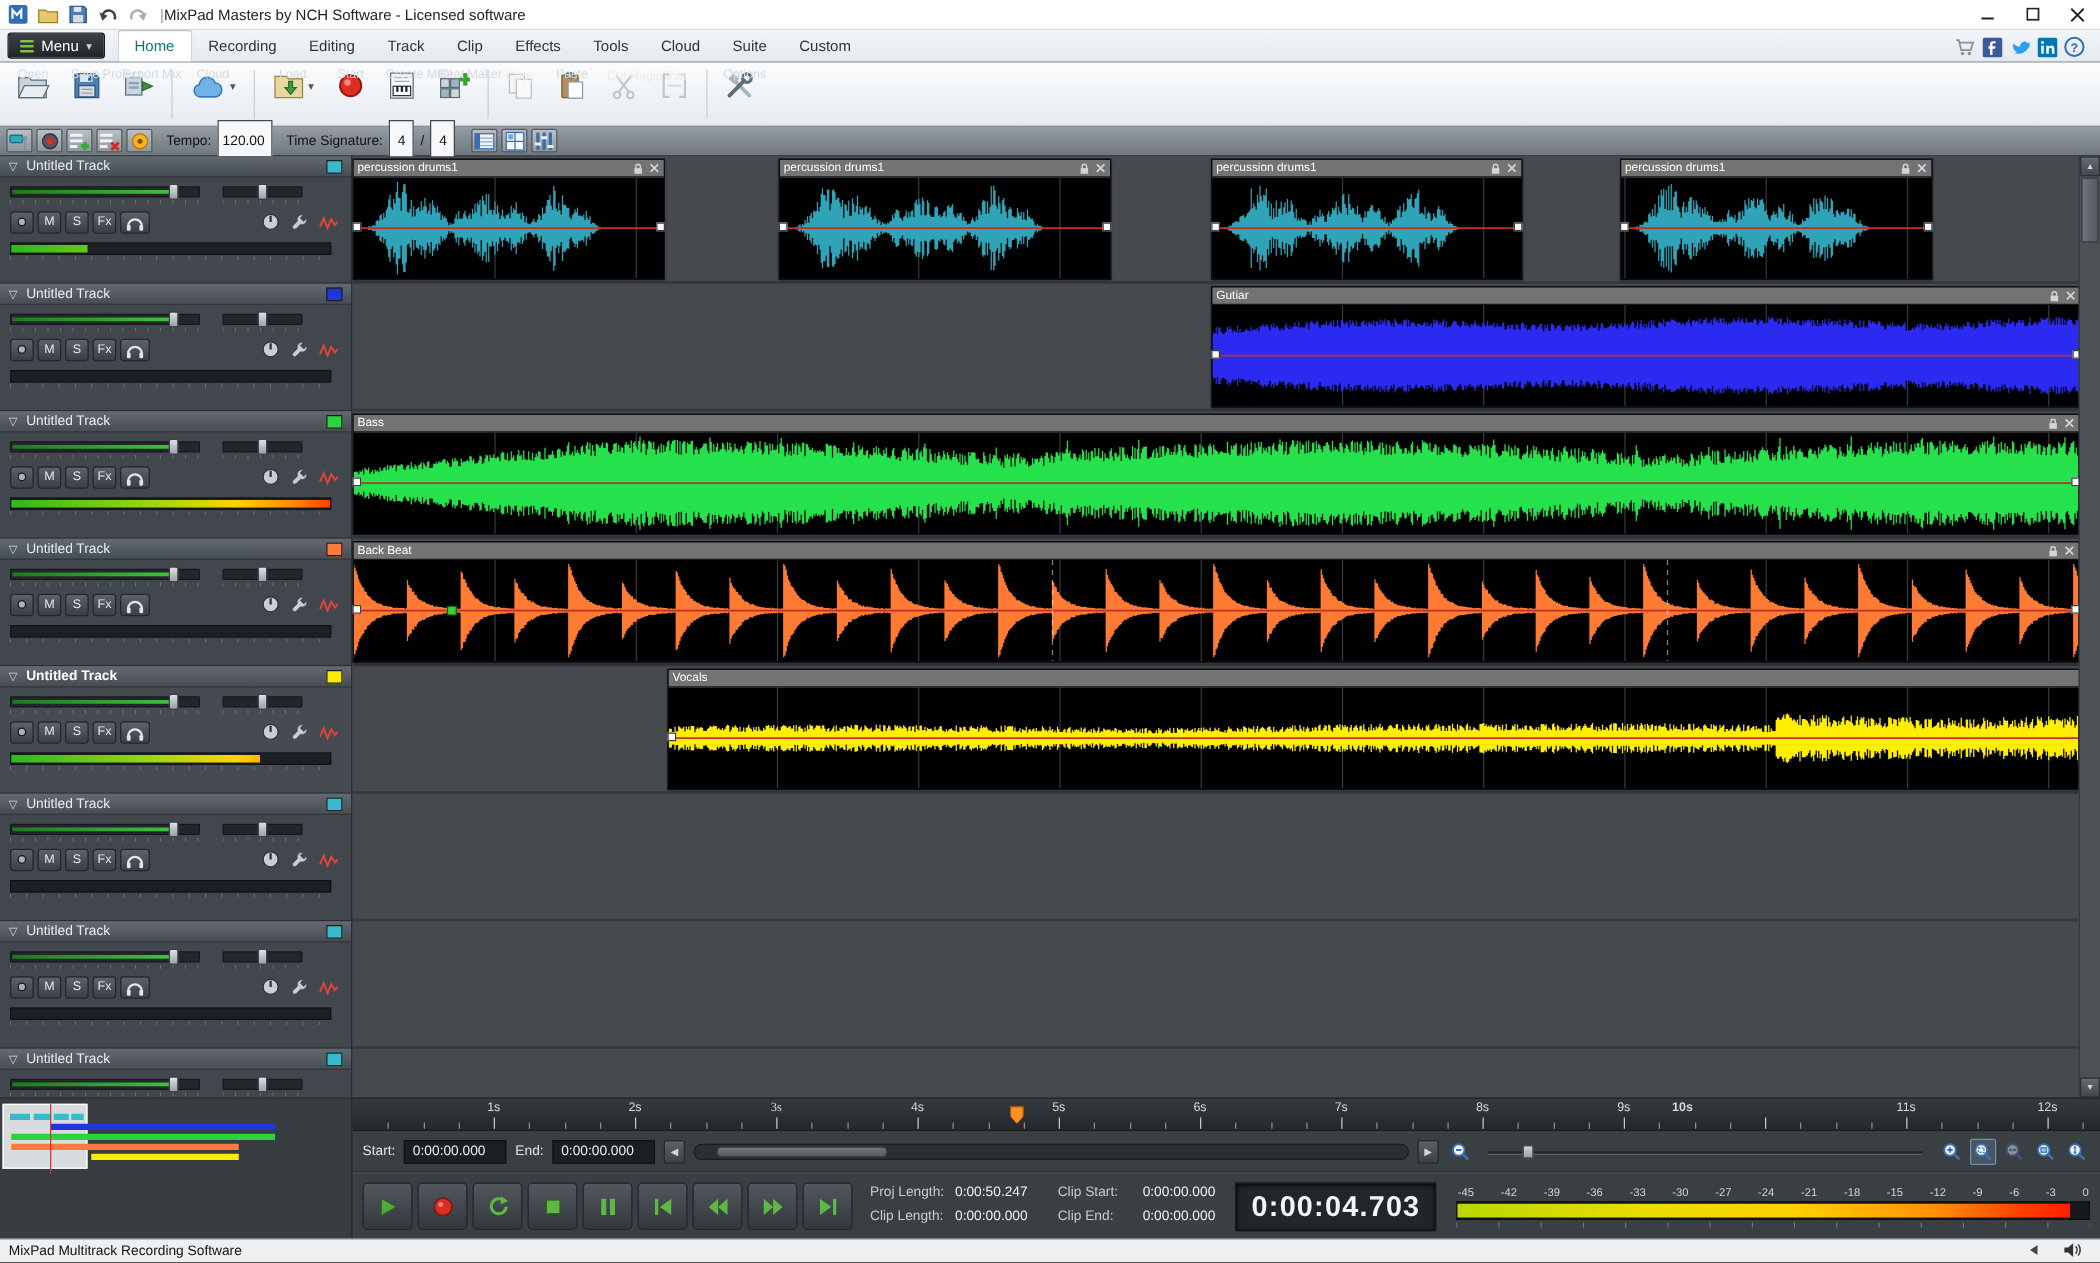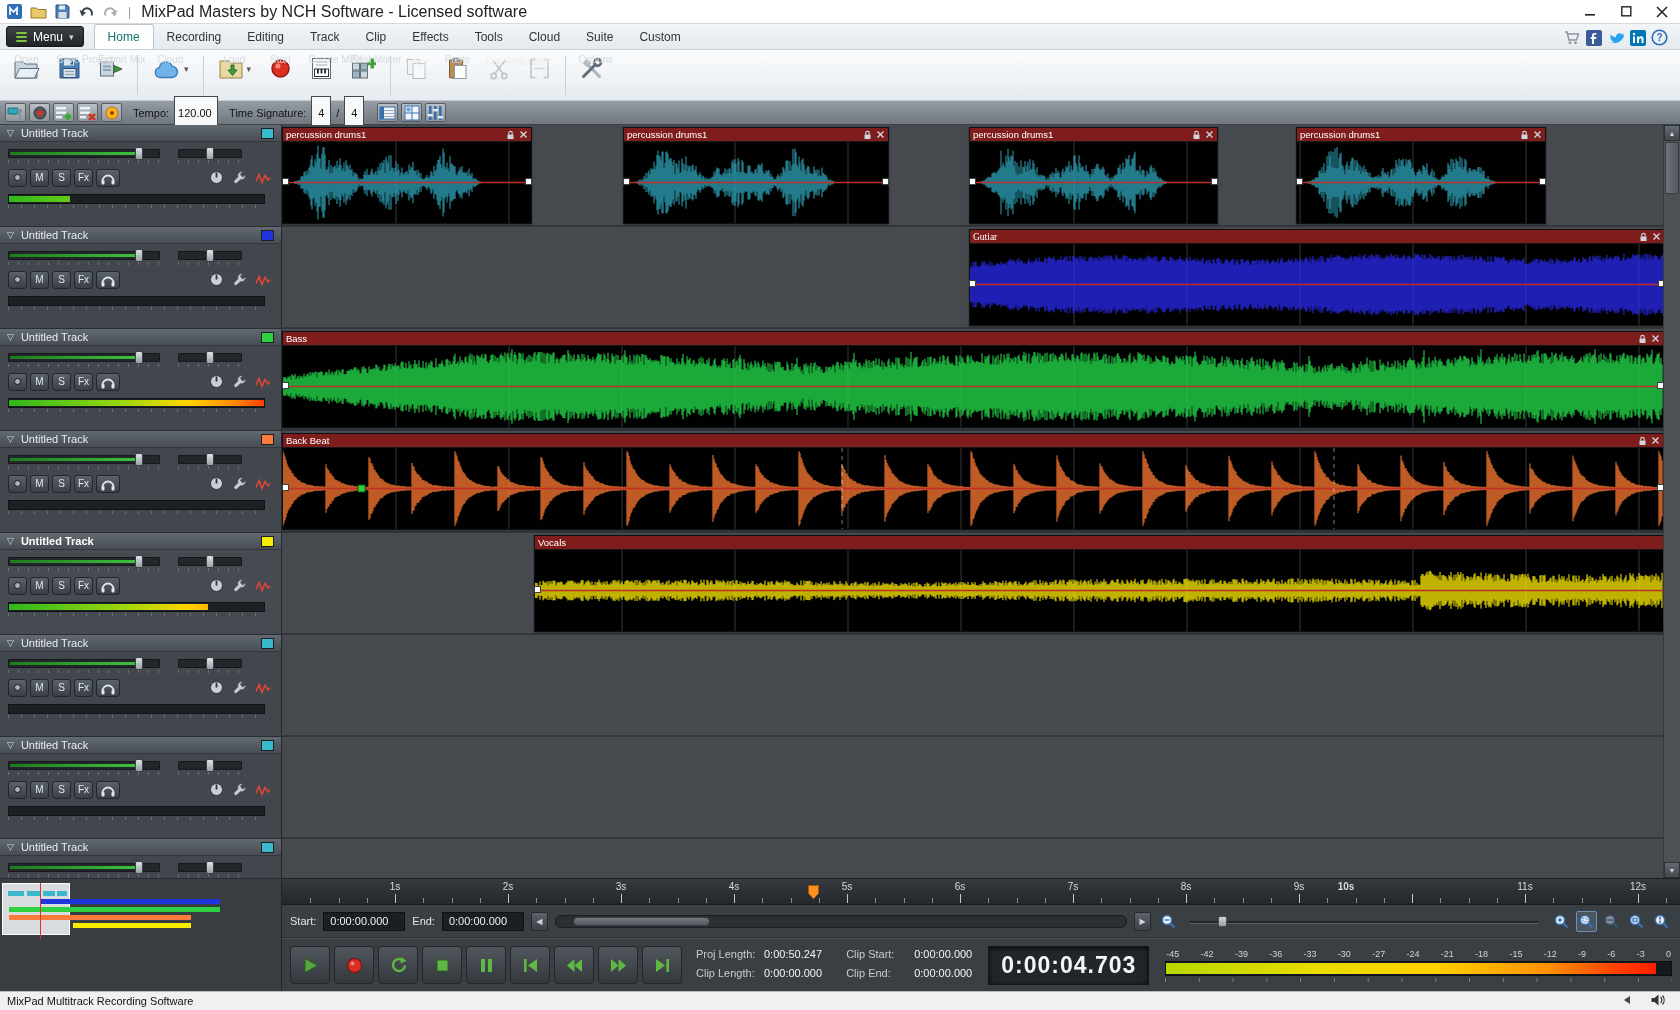--- a/index.html
+++ b/index.html
@@ -4,21 +4,21 @@
 <style>
 *{margin:0;padding:0;box-sizing:border-box}
 html,body{width:1680px;height:1010px;overflow:hidden;background:#333;font-family:"Liberation Sans",sans-serif}
 #app{position:relative;width:1680px;height:1010px;background:#45494e;overflow:hidden}
 .icon{display:inline-flex;align-items:center;justify-content:center;line-height:0}
 
 
 .titlebar{position:absolute;top:0;left:0;width:1680px;height:24px;background:#fff;border-bottom:1px solid #d9d9d9;display:flex;align-items:center;padding:0 0 0 4px}
 .qicons{display:flex;align-items:center;gap:4px}
 .qbtn{width:20px;height:20px;display:inline-flex;align-items:center;justify-content:center}
-.title-text{font-size:16px;color:#222;margin-left:10px;white-space:nowrap}
+.title-text{font-size:12px;color:#222;white-space:nowrap}
 .title-sep{color:#999;margin-left:8px;font-size:12px}
 .win-controls{margin-left:auto;display:flex;height:24px}
 .win-btn{width:36px;height:24px;display:flex;align-items:center;justify-content:center}
 
 
 .tabbar{position:absolute;top:24px;left:0;width:1680px;height:26px;background:linear-gradient(#f2f5f8,#e4eaef);border-bottom:1px solid #c6ced6;display:flex;align-items:flex-end;padding:0 4px}
 .menu-btn{height:21px;margin:0 10px 2px 2px;background:linear-gradient(#3c4247,#202427);border:1px solid #15181b;border-radius:3px;color:#fff;display:flex;align-items:center;gap:6px;padding:0 9px;font-size:12px}
 .hamb i{display:block;width:11px;height:2px;background:#7ec242;margin:2px 0;border-radius:1px}
 .menu-caret{color:#cfd6db;font-size:9px}
 .tabs{display:flex;height:25px;align-items:stretch}
@@ -65,21 +65,21 @@
 .sdot{width:7px;height:7px;border-radius:50%;background:#aab1b7;border:1px solid #15181a}
 .tr-icons{margin-left:auto;display:flex;align-items:center;gap:8px;padding-right:2px}
 .meter-wrap{margin:7px 16px 0 8px;height:10px;background:#1c2024;border:1px solid #111417;position:relative}
 .meter-fill{position:absolute;left:0;top:1px;bottom:1px;background:linear-gradient(90deg,#2db81f 0%,#9ed80c 45%,#ffd400 70%,#ff8a00 88%,#ff3c00 100%);background-size:256px 100%}
 .meter-ticks{margin:1px 16px 0 8px;height:3px;background-image:linear-gradient(90deg,#6a7076 1px,transparent 1px);background-size:13px 100%}
 
 
 .timeline{position:absolute;left:282px;top:125px;width:1381px;height:753px;background:#464a4f;overflow:hidden}
 .tl-row{position:absolute;left:0;width:100%;height:102px;border-bottom:2px solid #34383c}
 .clip{position:absolute;height:97px;background:#010101;border:1px solid #0e1114;box-shadow:0 1px 2px rgba(0,0,0,.4)}
-.clip-head{height:14px;background:#7f1d1d;display:flex;align-items:center;gap:3px;padding:0 3px;border-bottom:1px solid #15191c}
+.clip-head{height:14px;background:#737373;display:flex;align-items:center;gap:3px;padding:0 3px;border-bottom:1px solid #15191c}
 .clip-name{font-size:9.5px;color:#fff;flex:1;white-space:nowrap;overflow:hidden}
 .cicon{width:10px;height:10px;display:inline-flex;align-items:center;justify-content:center}
 .clip-body{position:relative;height:81px;overflow:hidden}
 .clip-handle{position:absolute;width:7px;height:7px;background:#fff;border:1px solid #3a3f44;top:50px}
 .clip-handle.left{left:-1px}
 .clip-handle.right{right:-1px}
 
 
 .vscroll{position:absolute;left:1663px;top:125px;width:17px;height:753px;background:#4c5156;border-left:1px solid #35393d}
 .vs-btn{position:absolute;left:0;width:16px;height:16px;background:linear-gradient(#646b71,#42474c);border:1px solid #2e3236;color:#cfd5da;font-size:7px;display:flex;align-items:center;justify-content:center}
@@ -1036,21 +1036,21 @@
         <div class="clip-body"><svg width="248" height="81" xmlns="http://www.w3.org/2000/svg">
             <line x1="3" y1="0" x2="3" y2="81" stroke="rgba(215,226,232,0.25)" stroke-width="1"></line>
             <line x1="116" y1="0" x2="116" y2="81" stroke="rgba(215,226,232,0.25)" stroke-width="1"></line>
             <line x1="229" y1="0" x2="229" y2="81" stroke="rgba(215,226,232,0.25)" stroke-width="1"></line>
             <path d="M11 39.4L11 41.6M12 39.6L12 41.4M13 38.9L13 42.1M14 39.6L14 41.4M15 37.7L15 43.3M16 37.7L16 43.3M17 37.9L17 43.1M18 36.5L18 44.5M19 35.1L19 45.9M20 35.3L20 45.7M21 35.9L21 45.1M22 29.3L22 51.7M23 28.2L23 52.8M24 31.2L24 49.8M25 25.1L25 55.9M26 30.7L26 50.3M27 21.2L27 59.8M28 31.1L28 49.9M29 28.6L29 52.4M30 14.2L30 66.8M31 23.8L31 57.2M32 9.8L32 71.2M33 14.3L33 66.7M34 8.9L34 72.1M35 25.1L35 55.9M36 9.9L36 71.1M37 26.1L37 54.9M38 6.5L38 74.5M39 26.1L39 54.9M40 5.1L40 75.9M41 26.1L41 54.9M42 15.6L42 65.4M43 11.6L43 69.4M44 10.7L44 70.3M45 22.8L45 58.2M46 24.0L46 57.0M47 27.5L47 53.5M48 32.2L48 48.8M49 23.2L49 57.8M50 19.6L50 61.4M51 27.9L51 53.1M52 23.5L52 57.5M53 27.5L53 53.5M54 18.9L54 62.1M55 16.0L55 65.0M56 15.6L56 65.4M57 28.7L57 52.3M58 18.2L58 62.8M59 25.2L59 55.8M60 18.3L60 62.7M61 21.5L61 59.5M62 28.6L62 52.4M63 23.3L63 57.7M64 31.6L64 49.4M65 25.2L65 55.8M66 28.8L66 52.2M67 23.5L67 57.5M68 29.7L68 51.3M69 27.0L69 54.0M70 30.4L70 50.6M71 30.4L71 50.6M72 34.2L72 46.8M73 30.8L73 50.2M74 35.5L74 45.5M75 35.6L75 45.4M76 35.2L76 45.8M77 35.6L77 45.4M78 35.1L78 45.9M79 34.1L79 46.9M80 35.8L80 45.2M81 33.1L81 47.9M82 35.6L82 45.4M83 33.8L83 47.2M84 35.3L84 45.7M85 28.7L85 52.3M86 26.0L86 55.0M87 31.8L87 49.2M88 30.4L88 50.6M89 31.5L89 49.5M90 33.0L90 48.0M91 29.7L91 51.3M92 36.0L92 45.0M93 33.8L93 47.2M94 27.8L94 53.2M95 26.9L95 54.1M96 33.4L96 47.6M97 26.3L97 54.7M98 30.8L98 50.2M99 18.0L99 63.0M100 21.8L100 59.2M101 25.3L101 55.7M102 16.6L102 64.4M103 24.1L103 56.9M104 18.0L104 63.0M105 18.7L105 62.3M106 16.7L106 64.3M107 23.5L107 57.5M108 24.6L108 56.4M109 17.0L109 64.0M110 22.0L110 59.0M111 18.4L111 62.6M112 17.8L112 63.2M113 17.2L113 63.8M114 20.5L114 60.5M115 27.0L115 54.0M116 25.6L116 55.4M117 29.9L117 51.1M118 32.8L118 48.2M119 34.6L119 46.4M120 30.3L120 50.7M121 29.6L121 51.4M122 26.9L122 54.1M123 29.7L123 51.3M124 28.6L124 52.4M125 32.1L125 48.9M126 23.2L126 57.8M127 24.1L127 56.9M128 25.5L128 55.5M129 27.6L129 53.4M130 21.2L130 59.8M131 31.7L131 49.3M132 33.5L132 47.5M133 33.4L133 47.6M134 30.3L134 50.7M135 26.7L135 54.3M136 35.3L136 45.7M137 29.3L137 51.7M138 36.7L138 44.3M139 35.2L139 45.8M140 36.9L140 44.1M141 38.0L141 43.0M142 37.9L142 43.1M143 37.5L143 43.5M144 36.8L144 44.2M145 33.4L145 47.6M146 34.9L146 46.1M147 34.8L147 46.2M148 32.4L148 48.6M149 32.4L149 48.6M150 32.6L150 48.4M151 21.1L151 59.9M152 23.3L152 57.7M153 27.0L153 54.0M154 16.6L154 64.4M155 29.4L155 51.6M156 17.3L156 63.7M157 21.0L157 60.0M158 26.9L158 54.1M159 16.5L159 64.5M160 18.7L160 62.3M161 19.8L161 61.2M162 25.1L162 55.9M163 14.3L163 66.7M164 25.4L164 55.6M165 16.4L165 64.6M166 27.6L166 53.4M167 24.8L167 56.2M168 16.8L168 64.2M169 18.6L169 62.4M170 29.1L170 51.9M171 31.6L171 49.4M172 26.5L172 54.5M173 26.0L173 55.0M174 28.3L174 52.7M175 30.2L175 50.8M176 27.3L176 53.7M177 27.8L177 53.2M178 27.2L178 53.8M179 29.9L179 51.1M180 28.7L180 52.3M181 25.1L181 55.9M182 25.0L182 56.0M183 31.1L183 49.9M184 25.4L184 55.6M185 32.2L185 48.8M186 28.7L186 52.3M187 29.2L187 51.8M188 35.5L188 45.5M189 36.6L189 44.4M190 37.0L190 44.0M191 34.1L191 46.9M192 36.9L192 44.1M193 37.8L193 43.2M194 39.1L194 41.9M195 38.3L195 42.7M196 38.7L196 42.3M197 39.2L197 41.8M198 39.5L198 41.5" stroke="#2fa3b8" stroke-width="1" fill="none"></path>
             <line x1="0" y1="40.5" x2="248" y2="40.5" stroke="#c03028" stroke-width="1.4"></line>
           </svg></div>
         <div class="clip-handle left"></div>
         <div class="clip-handle right"></div>
       </div>
-      <div class="clip" style="left: 687px; top: 104px; width: 696px; font-family: Liberation Serif, serif;">
+      <div class="clip" style="left: 687px; top: 104px; width: 696px;">
         <div class="clip-head">
           <span class="clip-name">Gutiar</span>
           <span class="cicon">
             <svg width="9" height="10">
               <rect x="1.5" y="4.5" width="6" height="4.5" fill="#cfd6db"></rect>
               <path d="M2.7 4.5 V3.2 a1.8 1.8 0 0 1 3.6 0 V4.5" fill="none" stroke="#cfd6db" stroke-width="1.1"></path>
             </svg>
           </span>
           <span class="cicon">
             <svg width="9" height="9">
@@ -1190,21 +1190,21 @@
       <div class="rlabel" style="left: 100px;">1s</div>
       <div class="rtick" style="left: 141px;"></div>
       <div class="rtick" style="left: 170px;"></div>
       <div class="rtick" style="left: 198px;"></div>
       <div class="rtick major" style="left: 226px;"></div>
       <div class="rlabel" style="left: 213px;">2s</div>
       <div class="rtick" style="left: 254px;"></div>
       <div class="rtick" style="left: 283px;"></div>
       <div class="rtick" style="left: 311px;"></div>
       <div class="rtick major" style="left: 339px;"></div>
-      <div class="rlabel" style="left: 326px;">3s</div>
+      <div class="rlabel" style="left: 326px; font-family: Liberation Serif, serif;">3s</div>
       <div class="rtick" style="left: 367px;"></div>
       <div class="rtick" style="left: 396px;"></div>
       <div class="rtick" style="left: 424px;"></div>
       <div class="rtick major" style="left: 452px;"></div>
       <div class="rlabel" style="left: 439px;">4s</div>
       <div class="rtick" style="left: 480px;"></div>
       <div class="rtick" style="left: 509px;"></div>
       <div class="rtick" style="left: 537px;"></div>
       <div class="rtick major" style="left: 565px;"></div>
       <div class="rlabel" style="left: 552px;">5s</div>

